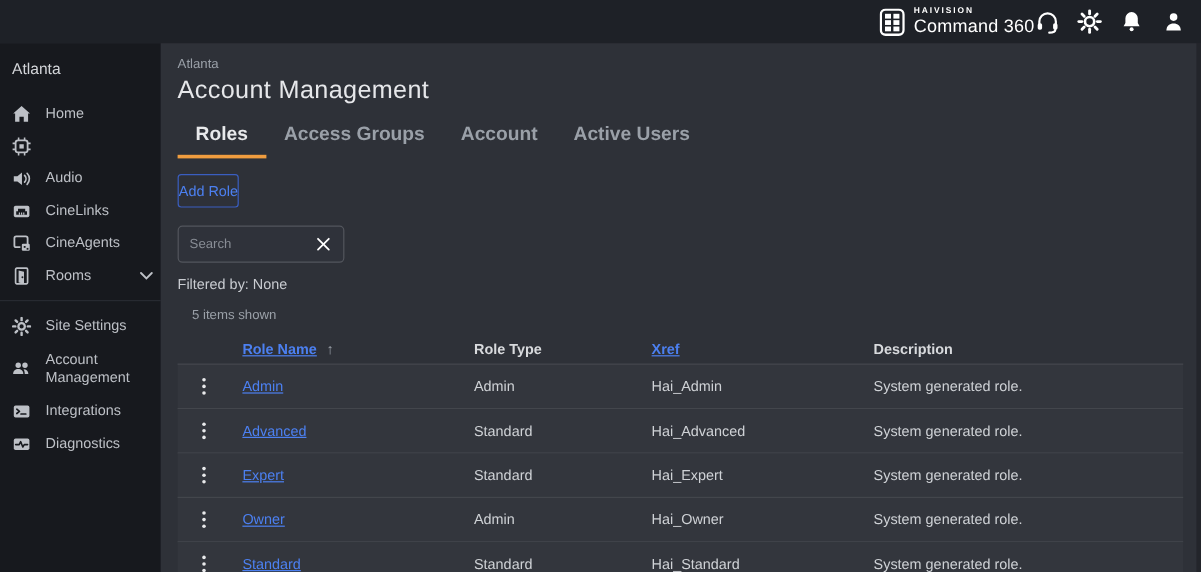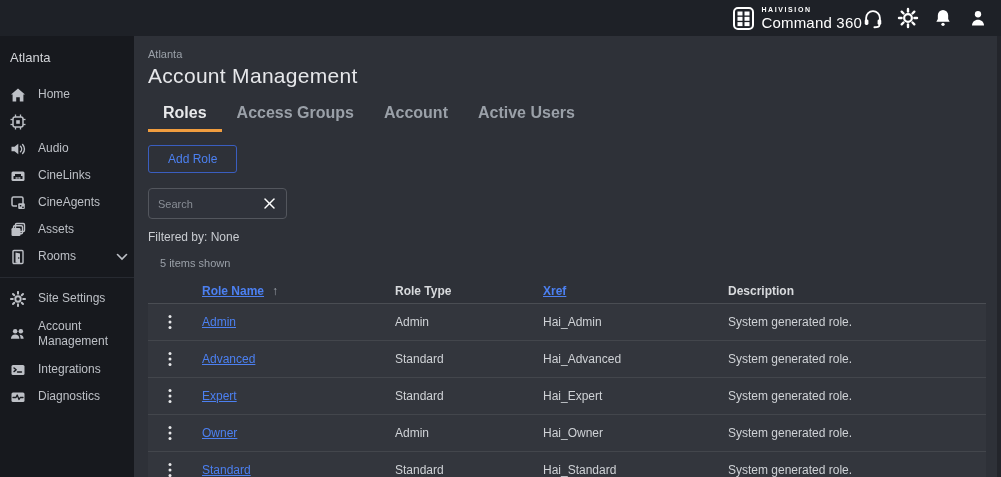--- a/index.html
+++ b/index.html
@@ -49,21 +49,21 @@
   .scroll-strip { position:absolute; top:36px; right:0; width:4px; height:441px; background:#23252b; }
   .page-loc { font-size:11px; color:#9aa0a8; }
   .page-title { font-size:21px; font-weight:400; color:#e6e7ea; letter-spacing:0.3px; margin-top:4px; }
   .tabs { display:flex; margin-top:10px; }
   .tab { padding:6px 15px 7px 15px; font-size:16px; font-weight:bold; color:#9aa0a8; cursor:pointer; border-bottom:3px solid transparent; }
   .tab.active { color:#e8e9eb; border-bottom-color:#f09d3f; }
 
   .add-btn {
     margin-top:13px; display:inline-block; background:transparent;
     border:1px solid #3a5ec0; color:#4c80f1; font-size:12px;
-    padding:6px 19px; border-radius:3px; cursor:pointer;
+    padding:6px 0; border-radius:3px; cursor:pointer;
     font-family:"Liberation Sans", sans-serif;
   }
 
   .search-wrap {
     margin-top:15px; width:139px; height:31px; border:1px solid #53565d;
     border-radius:4px; display:flex; align-items:center; padding:0 9px; background:#2f323a;
   }
   .search-wrap input {
     flex:1; min-width:0; background:transparent; border:none; outline:none;
     color:#e6e7ea; font-size:11px; font-family:"Liberation Sans", sans-serif;
@@ -213,30 +213,20 @@
         <svg width="16" height="16" viewBox="0 0 16 16">
           <path d="M13 9V3.5A1.5 1.5 0 0 0 11.5 2h-8A1.5 1.5 0 0 0 2 3.5v6A1.5 1.5 0 0 0 3.5 11H7" fill="none" stroke="#bdc0c6" stroke-width="1.5"></path>
           <rect x="8.2" y="8.2" width="6.6" height="5.8" rx="1" fill="#bdc0c6"></rect>
           <rect x="9.8" y="10" width="1.5" height="1.5" fill="#17191e"></rect>
           <rect x="12.2" y="11.6" width="1.5" height="1.5" fill="#17191e"></rect>
         </svg>
       </span>
       <span class="nav-label">CineAgents</span>
     </div>
 
-    <div class="nav-item">
-      <span class="nicon">
-        <svg width="16" height="16" viewBox="0 0 16 16">
-          <rect x="5.5" y="1.5" width="9" height="8" rx="1.2" fill="none" stroke="#bdc0c6" stroke-width="1.4"></rect>
-          <rect x="3.5" y="3.7" width="9" height="8" rx="1.2" fill="none" stroke="#bdc0c6" stroke-width="1.4"></rect>
-          <rect x="1.5" y="6" width="9" height="8" rx="1.2" fill="#bdc0c6"></rect>
-        </svg>
-      </span>
-      <span class="nav-label">Assets</span>
-    </div>
 
     <div class="nav-item">
       <span class="nicon">
         <svg width="16" height="16" viewBox="0 0 16 16">
           <rect x="3" y="1.5" width="10" height="13" rx="1" fill="none" stroke="#bdc0c6" stroke-width="1.4"></rect>
           <path d="M5.5 3.5 10 4.5v10l-4.5-1Z" fill="#bdc0c6"></path>
           <circle cx="8.7" cy="9" r="0.8" fill="#17191e"></circle>
         </svg>
       </span>
       <span class="nav-label">Rooms</span>

